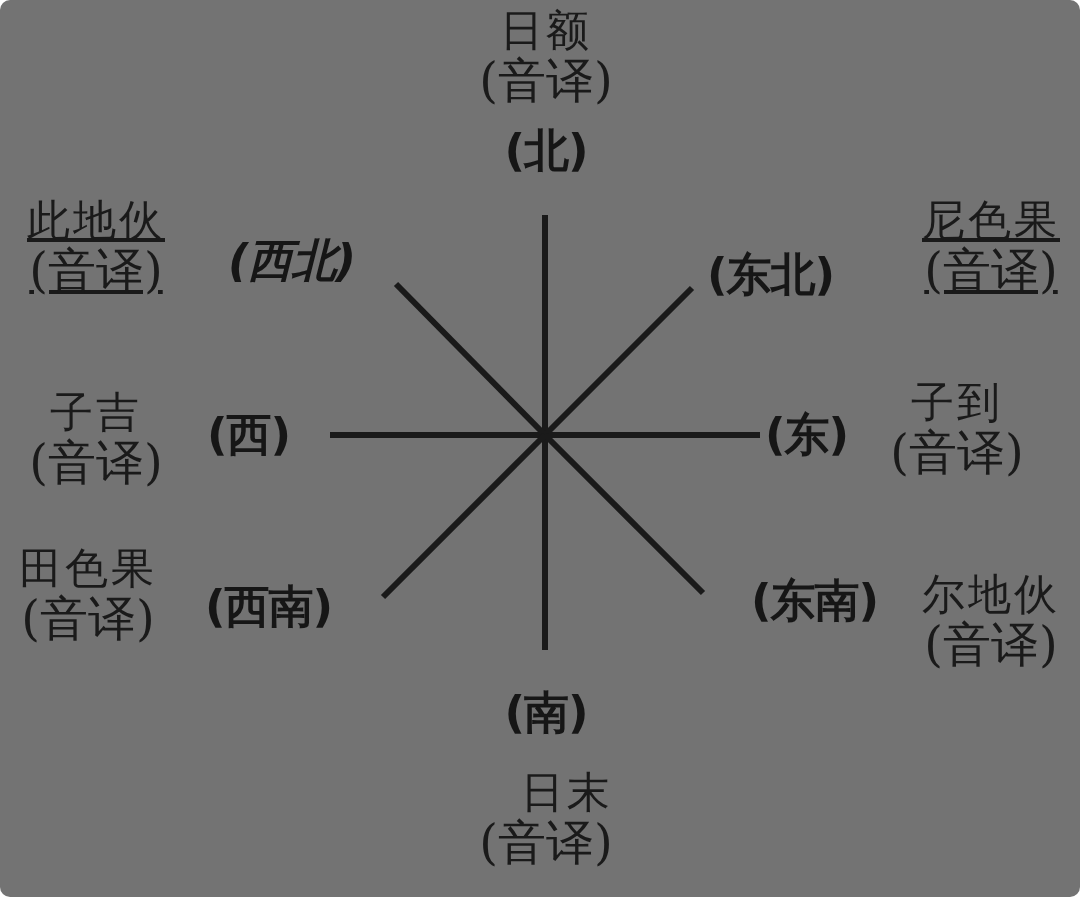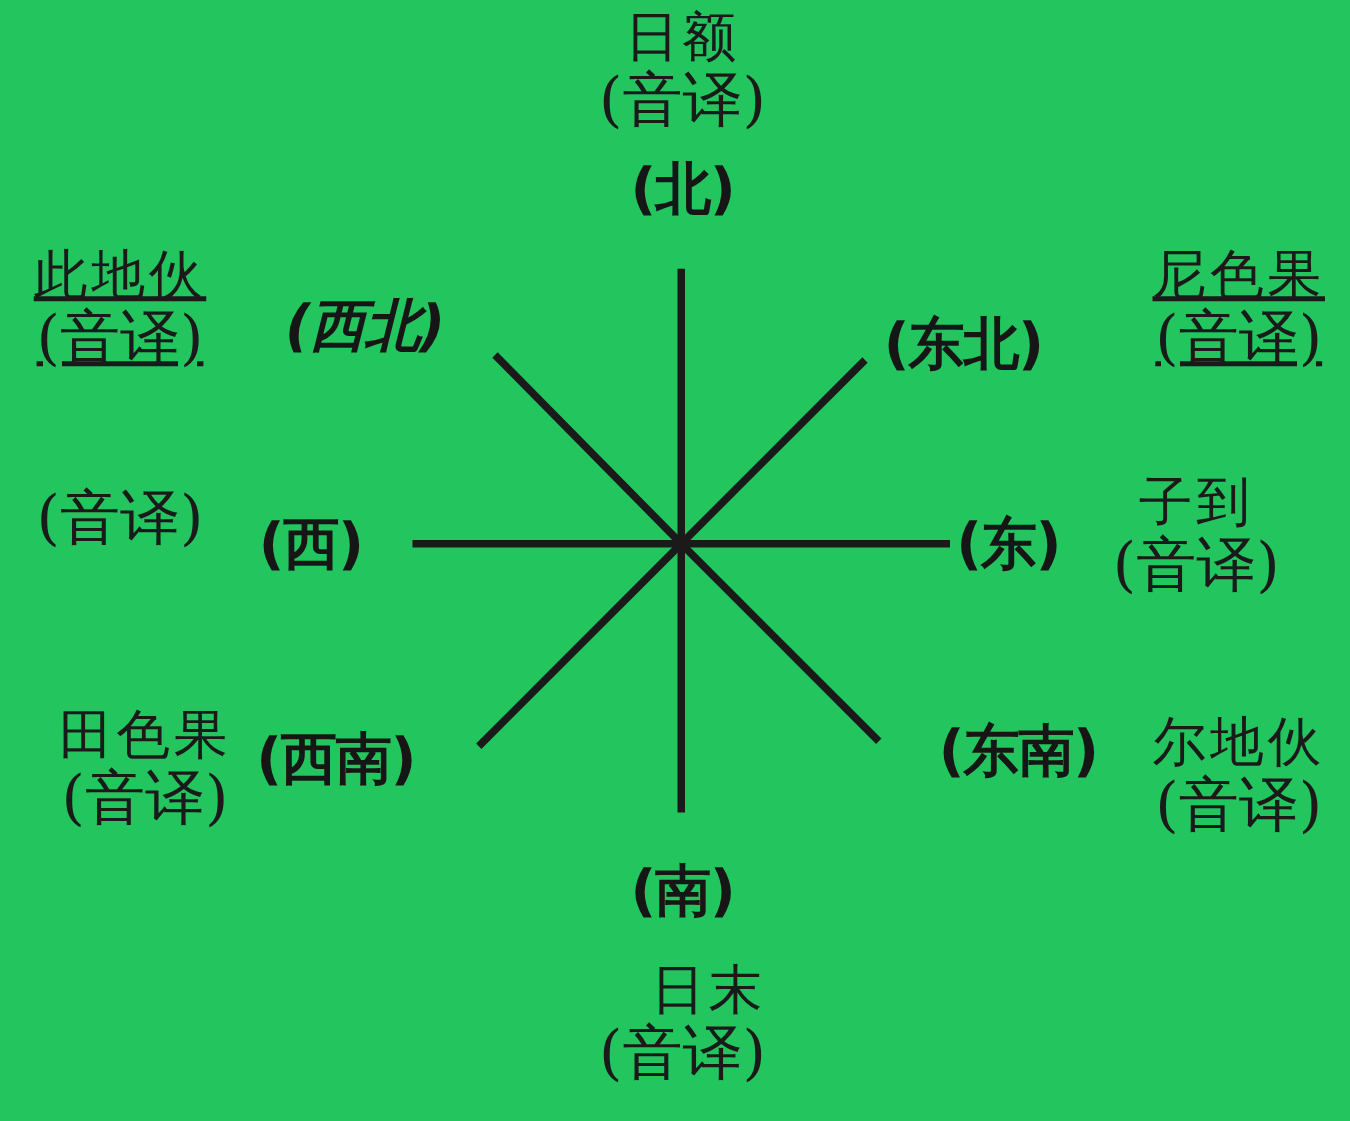--- a/index.html
+++ b/index.html
@@ -9,22 +9,23 @@
     background: #ffffff;
   }
   body {
     font-family: "DejaVu Serif", "Liberation Serif", serif;
     color: #1a1a1a;
   }
   #diagram {
     position: relative;
     width: 1080px;
     height: 897px;
-    background: #22c55e;
+    background: #737373;
     overflow: hidden;
+    border-radius: 10px;
   }
   #star-svg {
     position: absolute;
     left: 0;
     top: 0;
     width: 1080px;
     height: 897px;
     display: block;
   }
 
@@ -73,21 +74,21 @@
 
   #name-ne     { left: 991px; top: 196px; text-decoration: underline; }
   #dir-ne      { left: 707px; top: 252px; }
 
   #name-w      { left: 96px;  top: 388px; }
   #dir-w       { left: 207px; top: 412px; }
 
   #name-e      { left: 957px; top: 378px; text-align: center; }
   #dir-e       { left: 765px; top: 412px; }
 
-  #name-sw     { left: 88px;  top: 564px; margin-left: 28px; }
+  #name-sw     { left: 88px;  top: 544px; }
   #dir-sw      { left: 205px; top: 584px; }
 
   #name-se     { left: 991px; top: 570px; }
   #dir-se      { left: 707px; top: 578px; margin-left: 44px; }
 
   #dir-s       { left: 546px; top: 690px; }
   #name-s      { left: 546px; top: 768px; text-align: right; }
 </style>
 </head>
 <body>
@@ -119,20 +120,21 @@
   </div>
   <div class="label dir" id="dir-nw">(西北)</div>
 
   <div class="label name c" id="name-ne">
     <span class="word">尼色果</span>
     <span class="gloss">(音译)</span>
   </div>
   <div class="label dir" id="dir-ne">(东北)</div>
 
   <div class="label name c" id="name-w">
+    <span class="word">子吉</span>
     <span class="gloss">(音译)</span>
   </div>
   <div class="label dir" id="dir-w">(西)</div>
 
   <div class="label name c" id="name-e">
     <span class="word">子到</span>
     <span class="gloss">(音译)</span>
   </div>
   <div class="label dir" id="dir-e">(东)</div>
 

